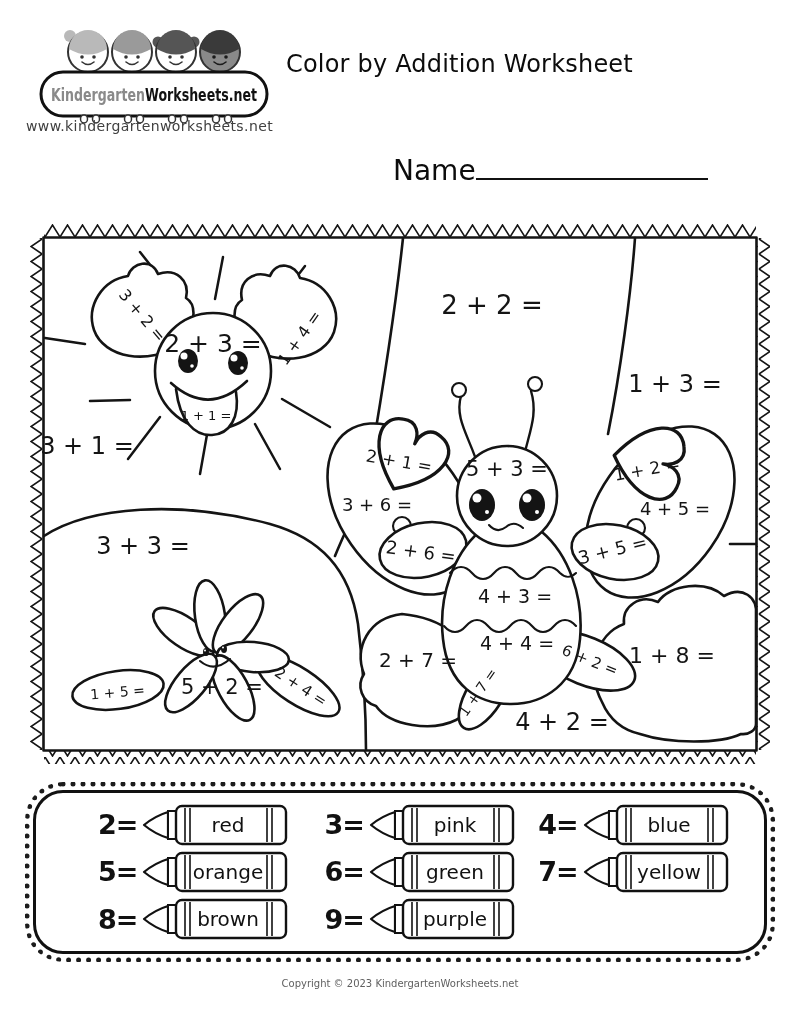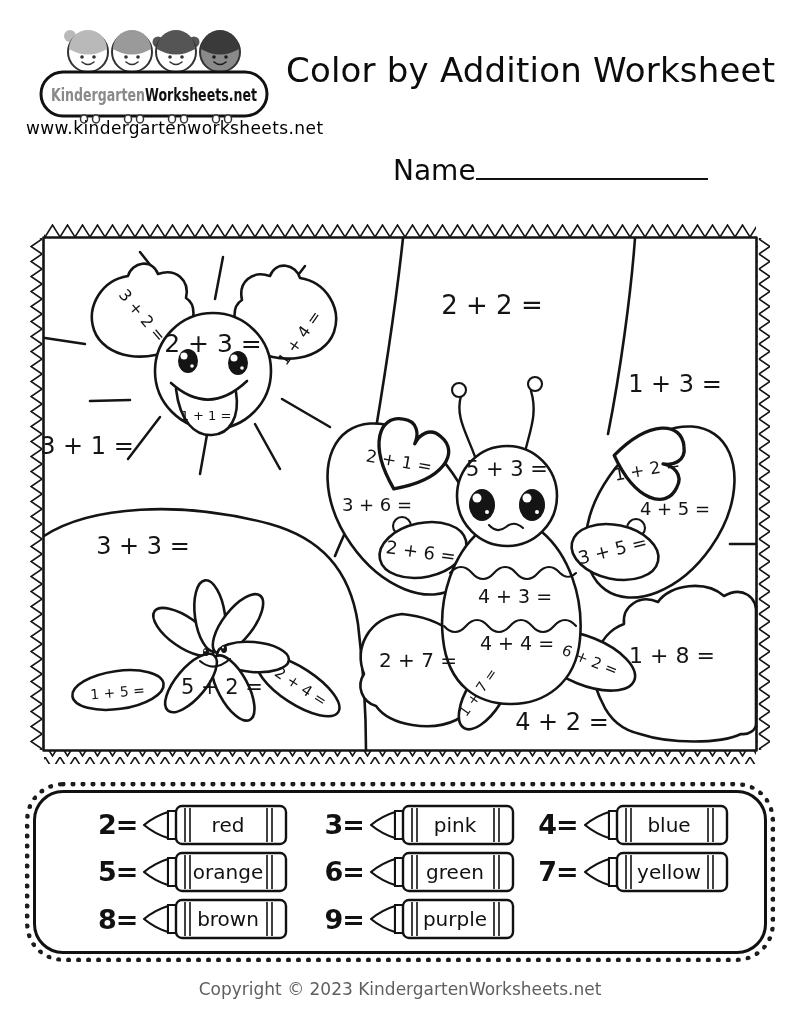--- a/index.html
+++ b/index.html
@@ -4,23 +4,23 @@
 <style>
   html,body{margin:0;padding:0;}
   body{
     width:800px;height:1035px;background:#ffffff;position:relative;
     font-family:"DejaVu Sans","Liberation Sans",sans-serif;color:#111;
     overflow:hidden;
   }
   .abs{position:absolute;}
   
   #logo{left:36px;top:12px;}
-  #logo-url{left:26px;top:118px;width:256px;text-align:center;
-    font-size:17px;color:#000000;letter-spacing:.4px;}
-  #page-title{left:286px;top:50px;font-size:34px;font-weight:500;
+  #logo-url{left:26px;top:118px;width:256px;text-align:left;
+    font-size:14px;color:#404040;letter-spacing:.4px;}
+  #page-title{left:286px;top:50px;font-size:24px;font-weight:500;
     color:#0c0c0c;letter-spacing:.2px;margin:0;}
   #name-row{left:393px;top:148px;font-size:28px;color:#0c0c0c;}
   #name-line{display:inline-block;width:232px;height:30px;
     border-bottom:2.4px solid #111;vertical-align:baseline;}
   
   #picture{left:30px;top:224px;}
   .ln{stroke:#141414;fill:none;stroke-linecap:round;stroke-linejoin:round;}
   .w2{stroke-width:2.6;} .w1{stroke-width:2.1;}
   .fw{fill:#ffffff;}
   .ptxt{font-family:"DejaVu Sans","Liberation Sans",sans-serif;fill:#141414;}
@@ -31,21 +31,21 @@
   #legend-inner{width:100%;height:100%;box-sizing:border-box;
     border:3px solid #111;border-radius:30px;
     display:grid;grid-template-columns:1fr 1fr 1fr;grid-template-rows:1fr 1fr 1fr;
     align-items:center;padding:8px 6px;}
   .lcell{display:flex;align-items:center;}
   .lcell.c1{padding-left:56px;} .lcell.c2{padding-left:34px;} .lcell.c3{padding-left:14px;}
   .lnum{font-size:27px;font-weight:600;margin-right:3px;letter-spacing:-1px;}
   .ctext{font:20px "DejaVu Sans","Liberation Sans",sans-serif;fill:#111;}
   
   #footer{left:0;top:977px;width:800px;text-align:center;color:#5f5f5f;
-    font-size:17px;line-height:1.45;}
+    font-size:10px;line-height:1.45;}
   .logo-banner-text{font-size:17px;font-weight:bold;}
 </style>
 </head>
 <body>
 
 <svg id="logo" class="abs" width="238" height="112" viewBox="0 0 238 112">
 
   <g>
     <circle cx="34" cy="24" r="6" fill="#b9b9b9"></circle>
     <circle cx="52" cy="40" r="20" fill="#fff" stroke="#333" stroke-width="2"></circle>

